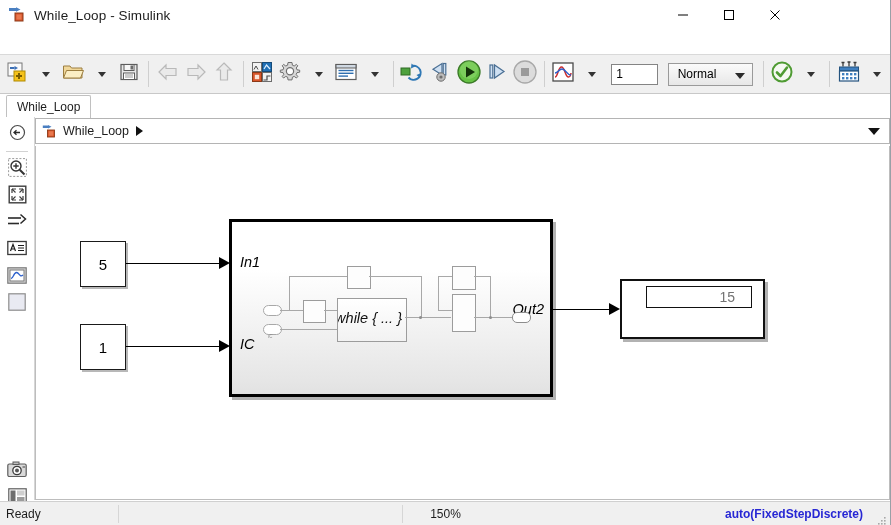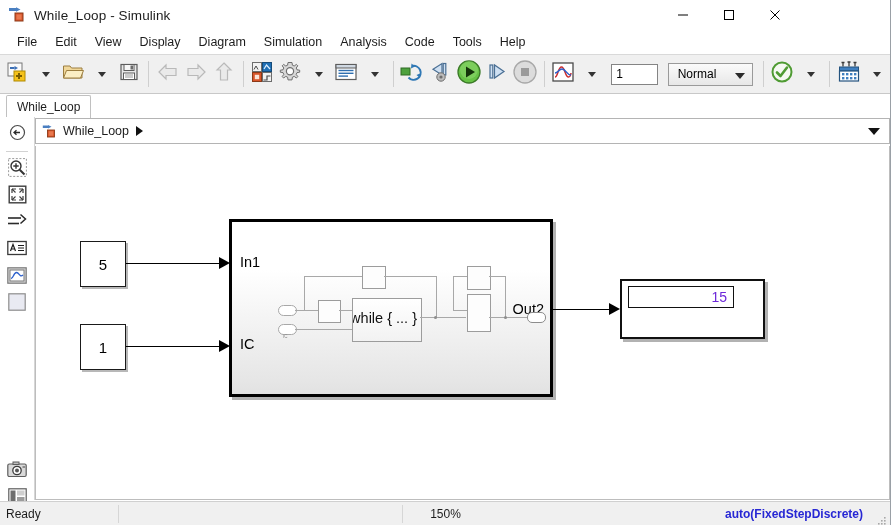--- a/index.html
+++ b/index.html
@@ -208,23 +208,23 @@
     position: absolute;
     border: 2px solid #111;
     background: #ffffff;
     box-shadow: 3px 3px 0 rgba(0,0,0,0.30);
     box-sizing: border-box;
   }
   .display-value {
     position: absolute;
     border: 1px solid #111;
     background: #fff;
-    font-size: 14px; color: #6d28d9;
+    font-size: 14px; color: #737373;
     display: flex; align-items: center; justify-content: flex-end;
-    padding-right: 6px; box-sizing: border-box;
+    padding-right: 16px; box-sizing: border-box; margin-left: 18px;
   }
   .sig-line {
     position: absolute; height: 0;
     border-top: 1.6px solid #000;
   }
   .arrow-head {
     position: absolute;
     width: 0; height: 0;
     border-top: 6px solid transparent;
     border-bottom: 6px solid transparent;
@@ -334,32 +334,20 @@
       </div>
       <div class="win-btn">
         <svg width="12" height="12" viewBox="0 0 12 12">
             <line x1="1.5" y1="1.5" x2="10.5" y2="10.5" stroke="#000" stroke-width="1"></line>
             <line x1="10.5" y1="1.5" x2="1.5" y2="10.5" stroke="#000" stroke-width="1"></line>
           </svg>
       </div>
     </div>
   </div>
 
-  <div class="menubar">
-    <div class="menu-item">File</div>
-    <div class="menu-item">Edit</div>
-    <div class="menu-item">View</div>
-    <div class="menu-item">Display</div>
-    <div class="menu-item">Diagram</div>
-    <div class="menu-item">Simulation</div>
-    <div class="menu-item">Analysis</div>
-    <div class="menu-item">Code</div>
-    <div class="menu-item">Tools</div>
-    <div class="menu-item">Help</div>
-  </div>
 
   <div class="toolbar">
     <div style="width:6px"></div>
 
     <div class="tb-btn">
       <span>
         <svg width="22" height="22" viewBox="0 0 22 22">
           <rect x="2" y="2" width="14" height="13" fill="#fafafa" stroke="#777" stroke-width="1"></rect>
           <path d="M4,6 L8.5,6 L8.5,8 L4,8 Z" fill="#3c6fb5"></path>
           <path d="M8.5,5 L12,7 L8.5,9 Z" fill="#3c6fb5"></path>
@@ -715,27 +703,27 @@
 
     <div class="sig-line" style="left:90px; top:117px; width:99px;"></div>
     <div class="arrow-head" style="left:183px; top:111px;"></div>
 
     <div class="const-block" style="left:44px; top:178px; width:44px; height:44px;">
       <span>1</span>
     </div>
     <div class="sig-line" style="left:90px; top:200px; width:99px;"></div>
     <div class="arrow-head" style="left:183px; top:194px;"></div>
 
-    <div class="subsystem" style="left:193px; top:73px; width:324px; height:178px;">
+    <div class="subsystem" style="left:193px; top:73px; width:324px; height:178px;font-style:italic;">
 
       <div class="port-label" style="left:8px; top:32px;">In1</div>
       <div class="port-label" style="left:8px; top:114px;">IC</div>
       <div class="port-label" style="right:6px; top:79px;">Out2</div>
 
-      <div class="mini" style="left:16px; top:0; width:324px; height:198px;">
+      <div class="mini" style="left:1px; top:0; width:324px; height:198px;">
 
         <div class="mini-port" style="left:30px; top:83px; width:17px; height:9px;"></div>
         <div class="mini-port" style="left:30px; top:102px; width:17px; height:9px;">
           <span class="mini-port-label">IC</span>
         </div>
 
         <div class="mini-line" style="left:47px; top:88px; width:23px;"></div>
         <div class="mini-line" style="left:47px; top:107px; width:57px;"></div>
 
         <div class="mini-vline" style="left:56px; top:54px; height:34px;"></div>

